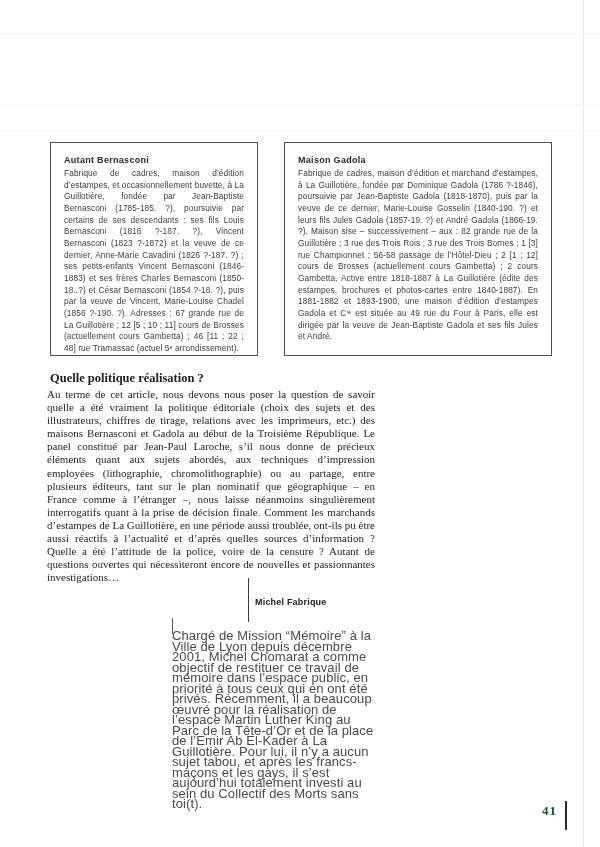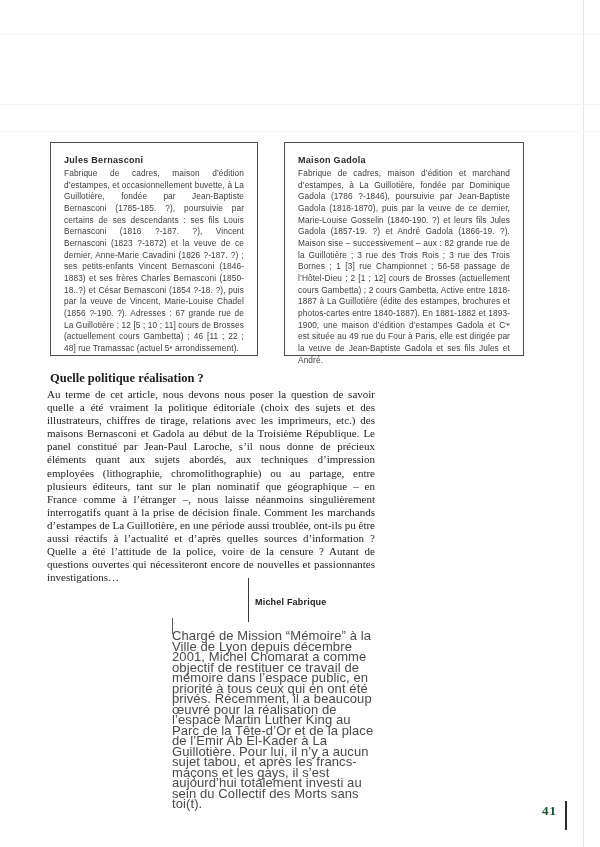--- a/index.html
+++ b/index.html
@@ -45,21 +45,21 @@
     box-sizing: border-box;
     color: #3d3d3d;
   }
   .box-bernasconi {
     left: 50px;
     width: 208px;
     padding: 12px 13px;
   }
   .box-gadola {
     left: 284px;
-    width: 240px;
+    width: 268px;
     padding: 12px 13px;
   }
   .box-title {
     font-size: 9px;
     font-weight: bold;
     letter-spacing: 0.3px;
     color: #2b2b2b;
     margin-bottom: 3px;
   }
   .box-body {
@@ -160,21 +160,21 @@
 <body>
 
 <div class="page">
 
   <div class="scan-edge-line"></div>
   <div class="scan-streak streak-1"></div>
   <div class="scan-streak streak-2"></div>
   <div class="scan-streak streak-3"></div>
 
   <div class="info-box box-bernasconi">
-    <div class="box-title">Jules Bernasconi</div>
+    <div class="box-title">Autant Bernasconi</div>
     <div class="box-body">Fabrique de cadres, maison d’édition d’estampes, et occasionnellement buvette, à La Guillotière, fondée par Jean-Baptiste Bernasconi (1785-185. ?), poursuivie par certains de ses descendants : ses fils Louis Bernasconi (1816 ?-187. ?), Vincent Bernasconi (1823 ?-1872) et la veuve de ce dernier, Anne-Marie Cavadini (1826 ?-187. ?) ; ses petits-enfants Vincent Bernasconi (1846-1883) et ses frères Charles Bernasconi (1850-18..?) et César Bernasconi (1854 ?-18. ?), puis par la veuve de Vincent, Marie-Louise Chadel (1856 ?-190. ?). Adresses : 67 grande rue de La Guillotière ; 12 [5 ; 10 ; 11] cours de Brosses (actuellement cours Gambetta) ; 46 [11 ; 22 ; 48] rue Tramassac (actuel 5ᵉ arrondissement).</div>
   </div>
 
   <div class="info-box box-gadola">
     <div class="box-title">Maison Gadola</div>
     <div class="box-body">Fabrique de cadres, maison d’édition et marchand d’estampes, à La Guillotière, fondée par Dominique Gadola (1786 ?-1846), poursuivie par Jean-Baptiste Gadola (1818-1870), puis par la veuve de ce dernier, Marie-Louise Gosselin (1840-190. ?) et leurs fils Jules Gadola (1857-19. ?) et André Gadola (1866-19. ?). Maison sise – successivement – aux : 82 grande rue de la Guillotière ; 3 rue des Trois Rois ; 3 rue des Trois Bornes ; 1 [3] rue Championnet ; 56-58 passage de l’Hôtel-Dieu ; 2 [1 ; 12] cours de Brosses (actuellement cours Gambetta) ; 2 cours Gambetta. Active entre 1818-1887 à La Guillotière (édite des estampes, brochures et photos-cartes entre 1840-1887). En 1881-1882 et 1893-1900, une maison d’édition d’estampes Gadola et Cⁱᵉ est située au 49 rue du Four à Paris, elle est dirigée par la veuve de Jean-Baptiste Gadola et ses fils Jules et André.</div>
   </div>
 
   <h2 class="section-heading">Quelle politique réalisation ?</h2>
 

